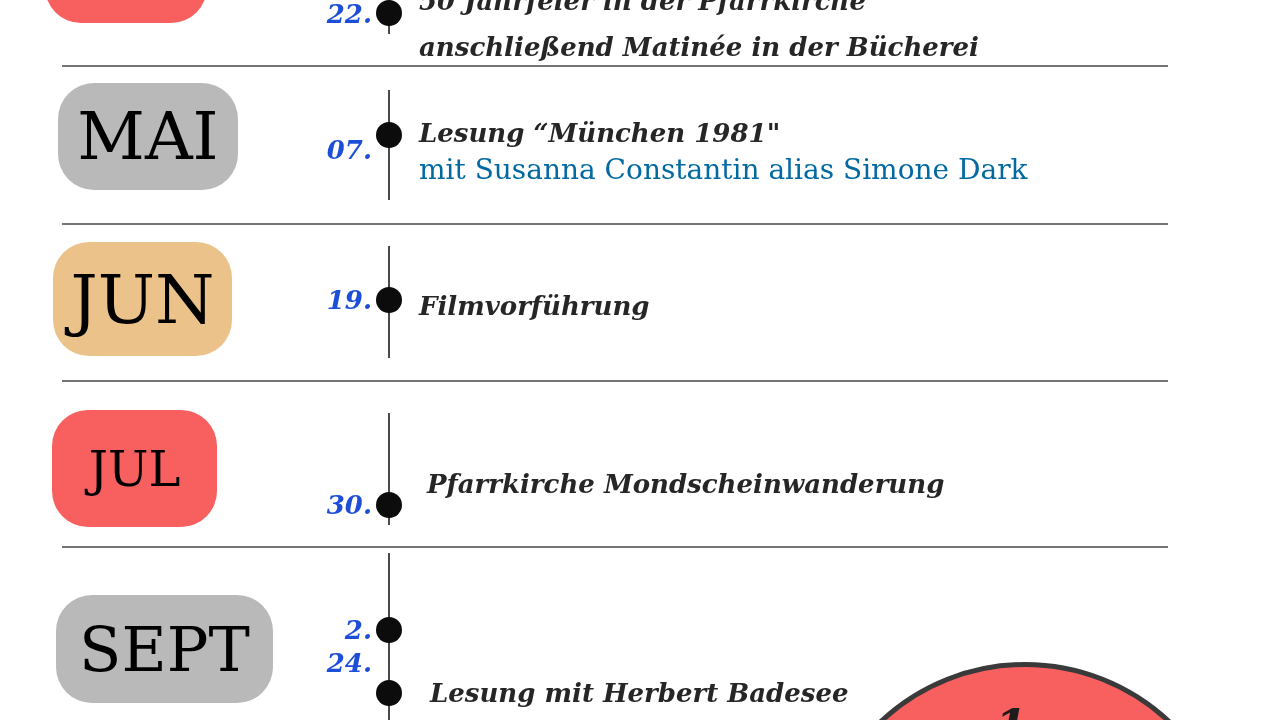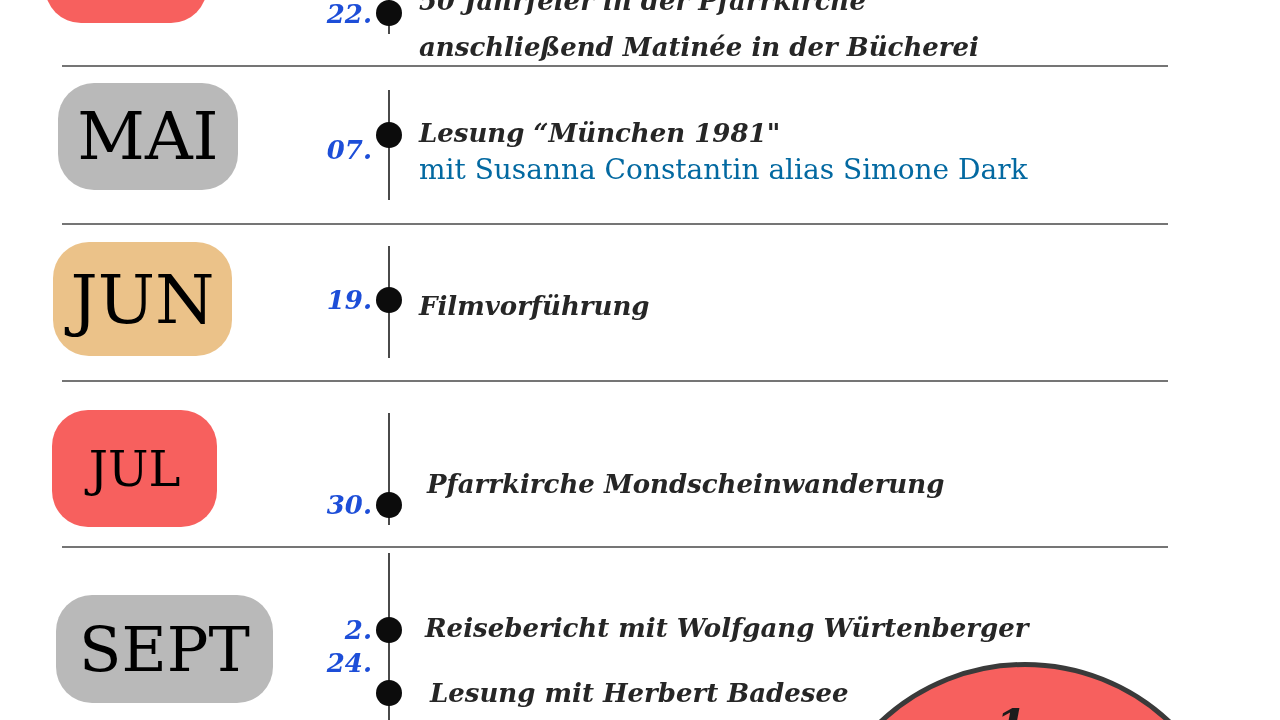--- a/index.html
+++ b/index.html
@@ -90,21 +90,20 @@
   <div class="title" style="top:469px;left:427px">Pfarrkirche Mondscheinwanderung</div>
 
   <div class="sep sep4"></div>
 
   <div class="month-box month-sept" style="background-color: rgb(185, 185, 185);">
     <span>SEPT</span>
   </div>
   <div class="vline vl-sept"></div>
   <div class="dot" style="top:617px"></div>
   <div class="day" style="top:616px">2.</div>
-  <div class="title" style="top:613px;left:425px">Reisebericht mit Wolfgang Würtenberger</div>
   <div class="dot" style="top:680px"></div>
   <div class="day" style="top:649px">24.</div>
   <div class="title" style="top:678px;left:430px">Lesung mit Herbert Badesee</div>
 
   <div class="badge-circle" style="background-color: rgb(247, 96, 94);">
     <span class="badge-text">1</span>
   </div>
 
 </div>
 

